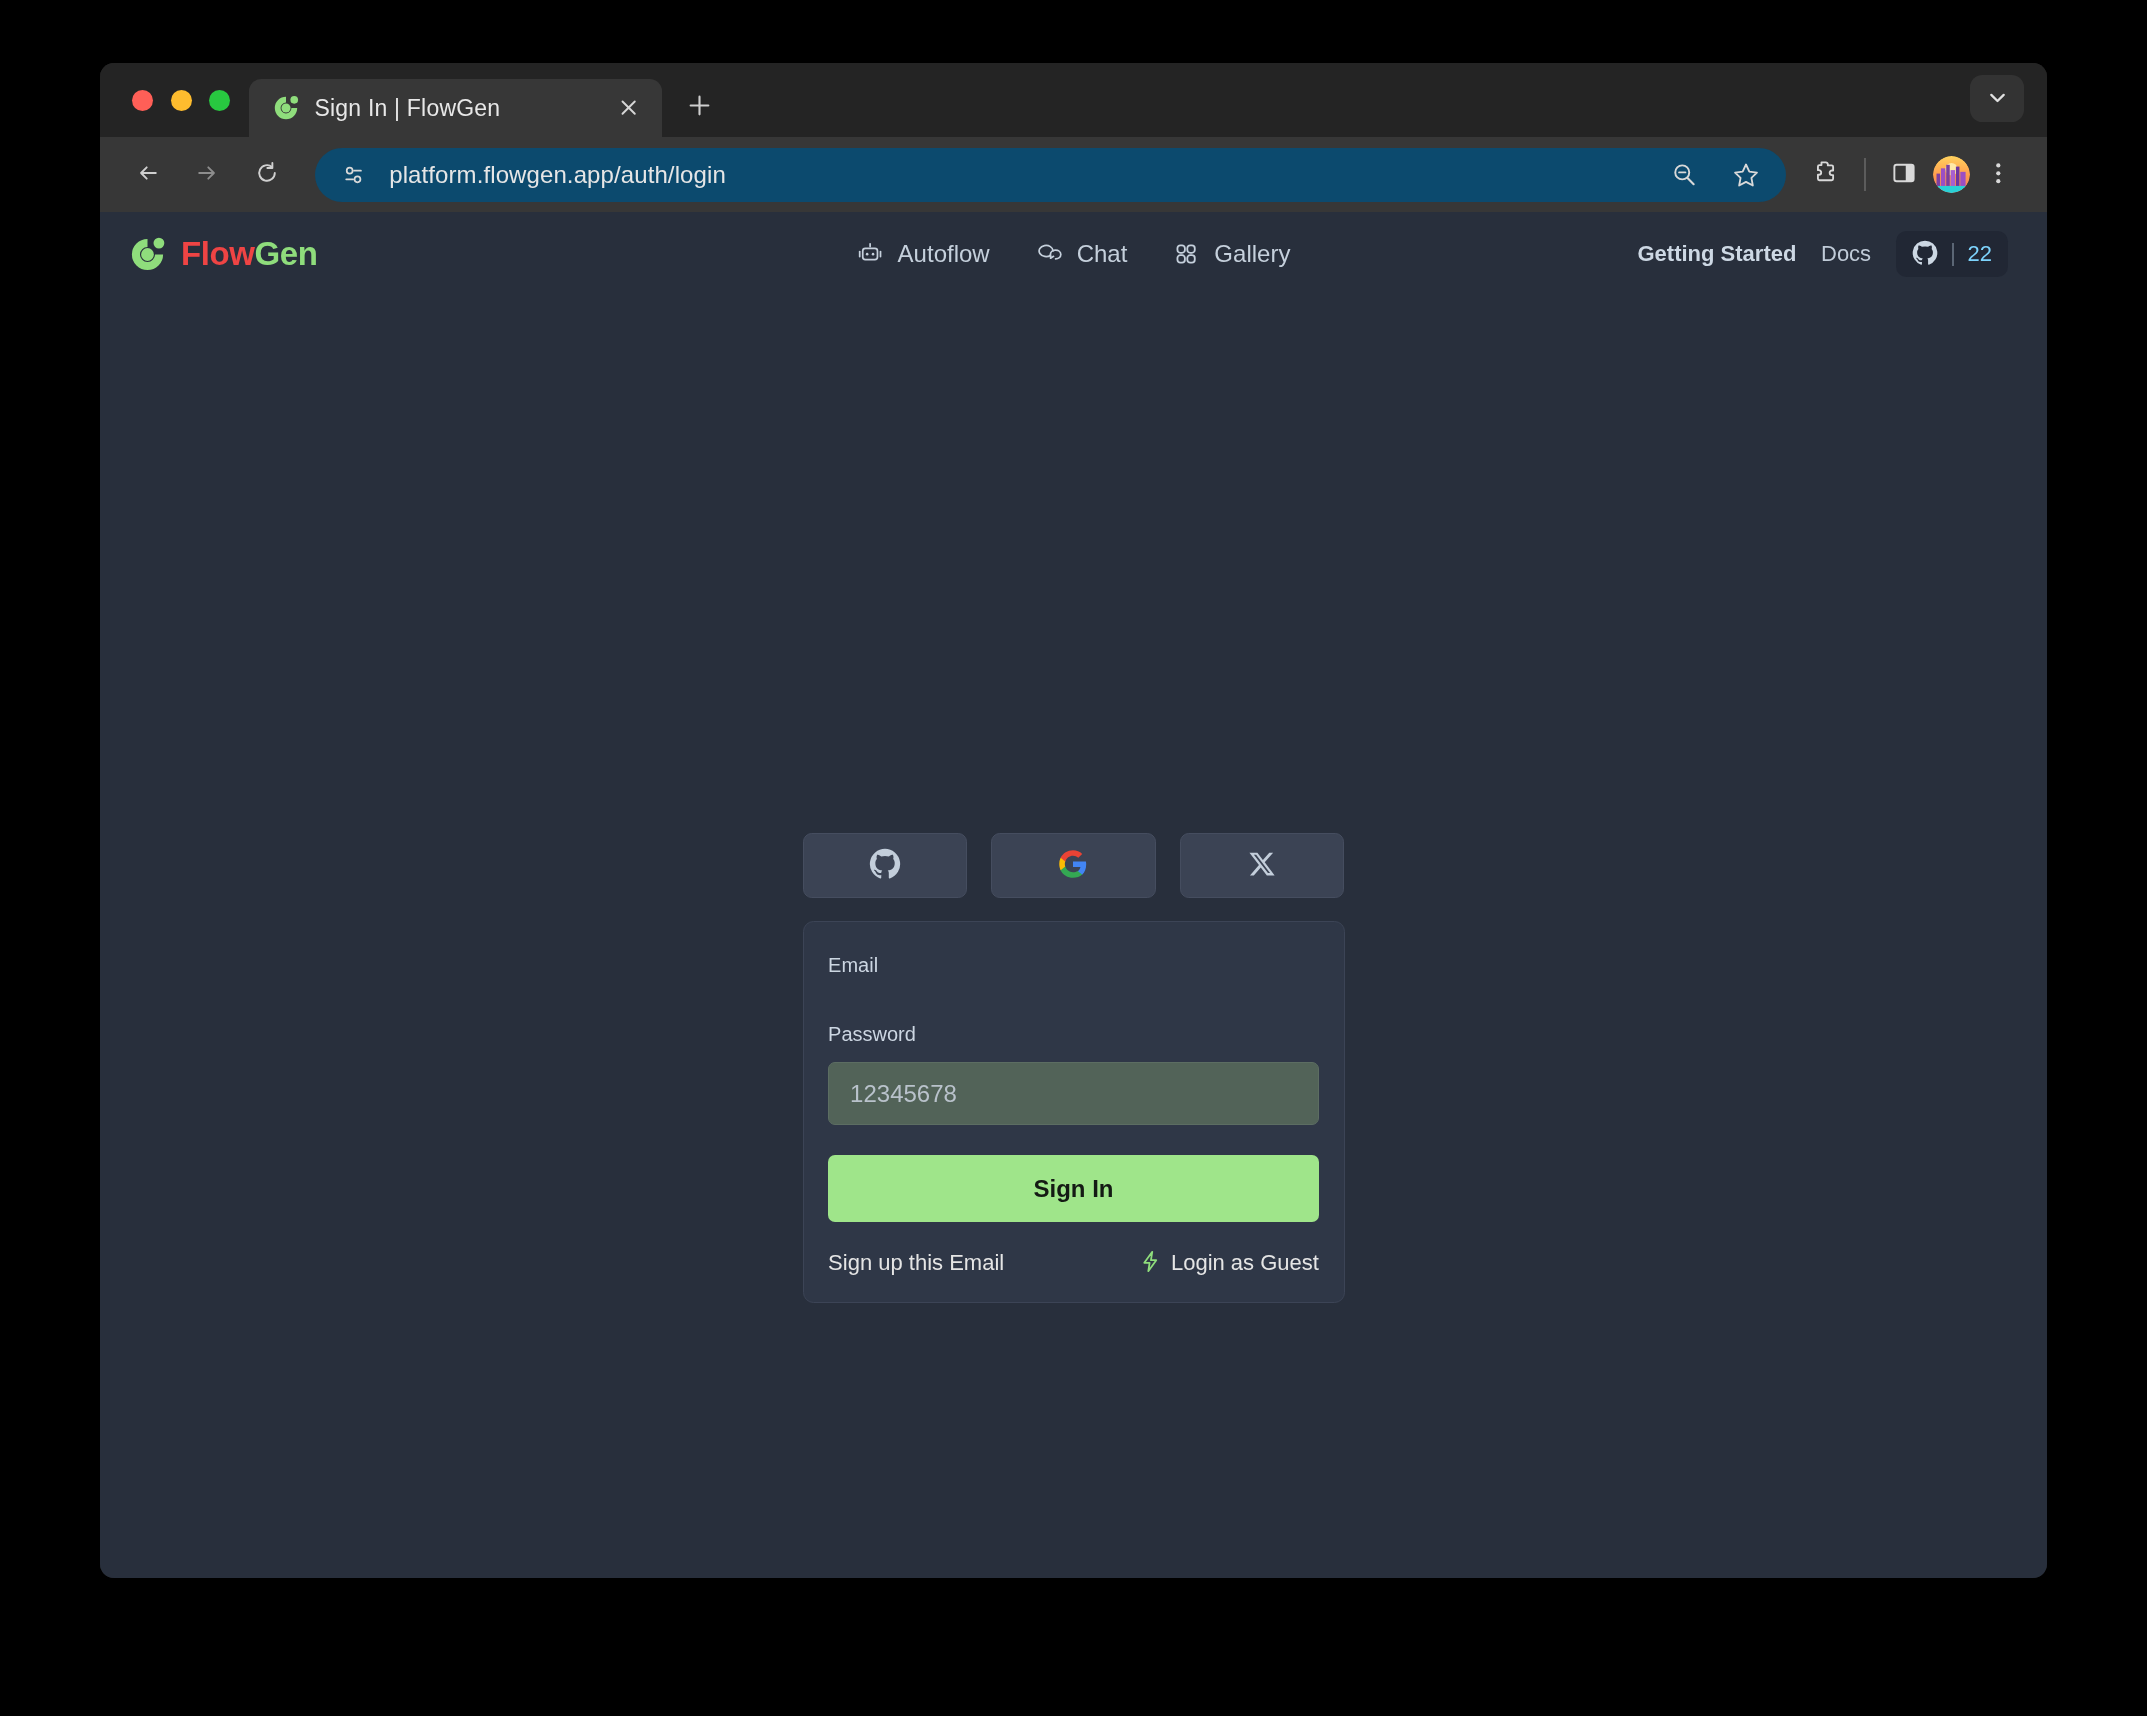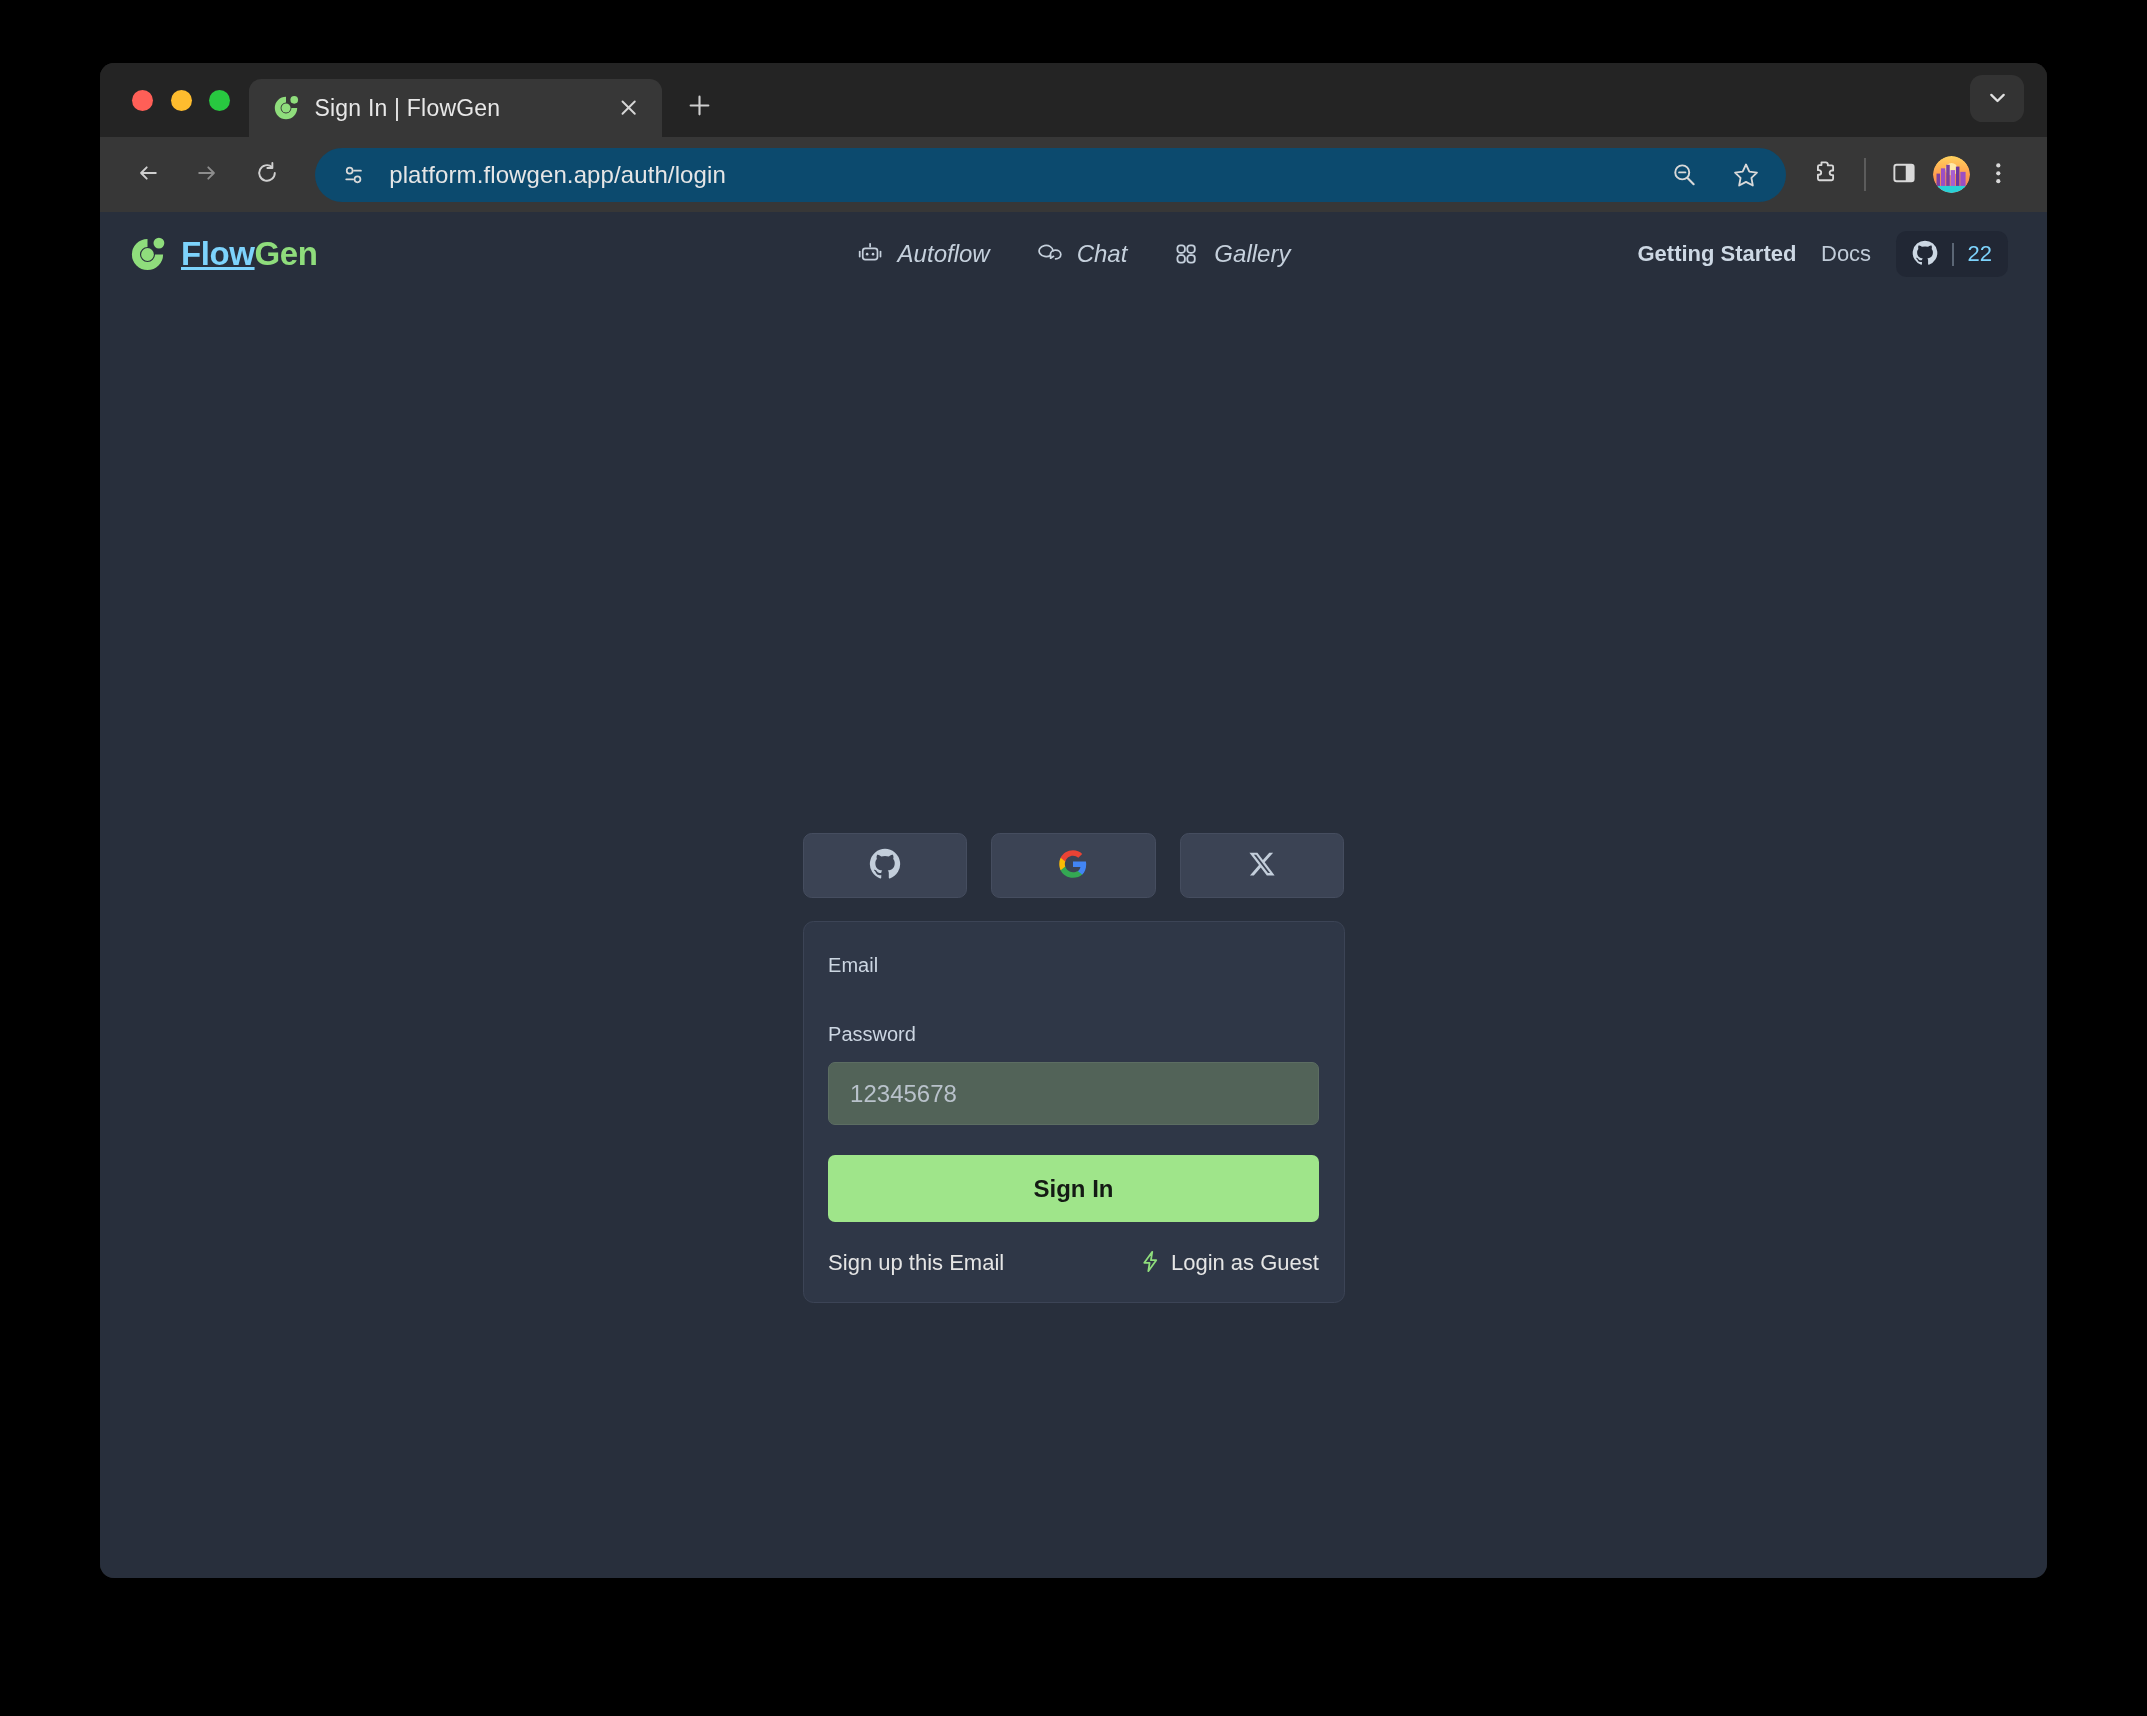--- a/index.html
+++ b/index.html
@@ -150,36 +150,35 @@
   .app-header {
     height: 84px;
     display: flex;
     align-items: center;
     padding: 0 39px 0 28px;
     position: relative;
   }
   .brand { display: flex; align-items: center; gap: 14px; flex: 0 0 auto; }
   .brand-mark { width: 39px; height: 39px; position: relative; flex: 0 0 auto; }
   .brand-text { font-size: 33px; font-weight: 700; letter-spacing: -0.4px; }
-  .brand-text .flow { color: #7dd3fc; text-decoration: underline; }
+  .brand-text .flow { color: #ef4444; }
   .brand-text .gen  { color: #8fdd7c; }
 
   .main-nav {
     position: absolute;
     left: 50%;
     transform: translateX(-50%);
     display: flex;
     align-items: center;
     gap: 46px;
   }
   .nav-item {
     display: flex; align-items: center; gap: 15px;
     color: #c5d0dc;
     font-size: 24px;
-    font-style: italic;
   }
   .nav-icon { width: 26px; height: 26px; display:flex; align-items:center; justify-content:center; flex: 0 0 auto; }
 
   .header-right {
     margin-left: auto;
     display: flex;
     align-items: center;
     gap: 24.6px;
     flex: 0 0 auto;
   }

